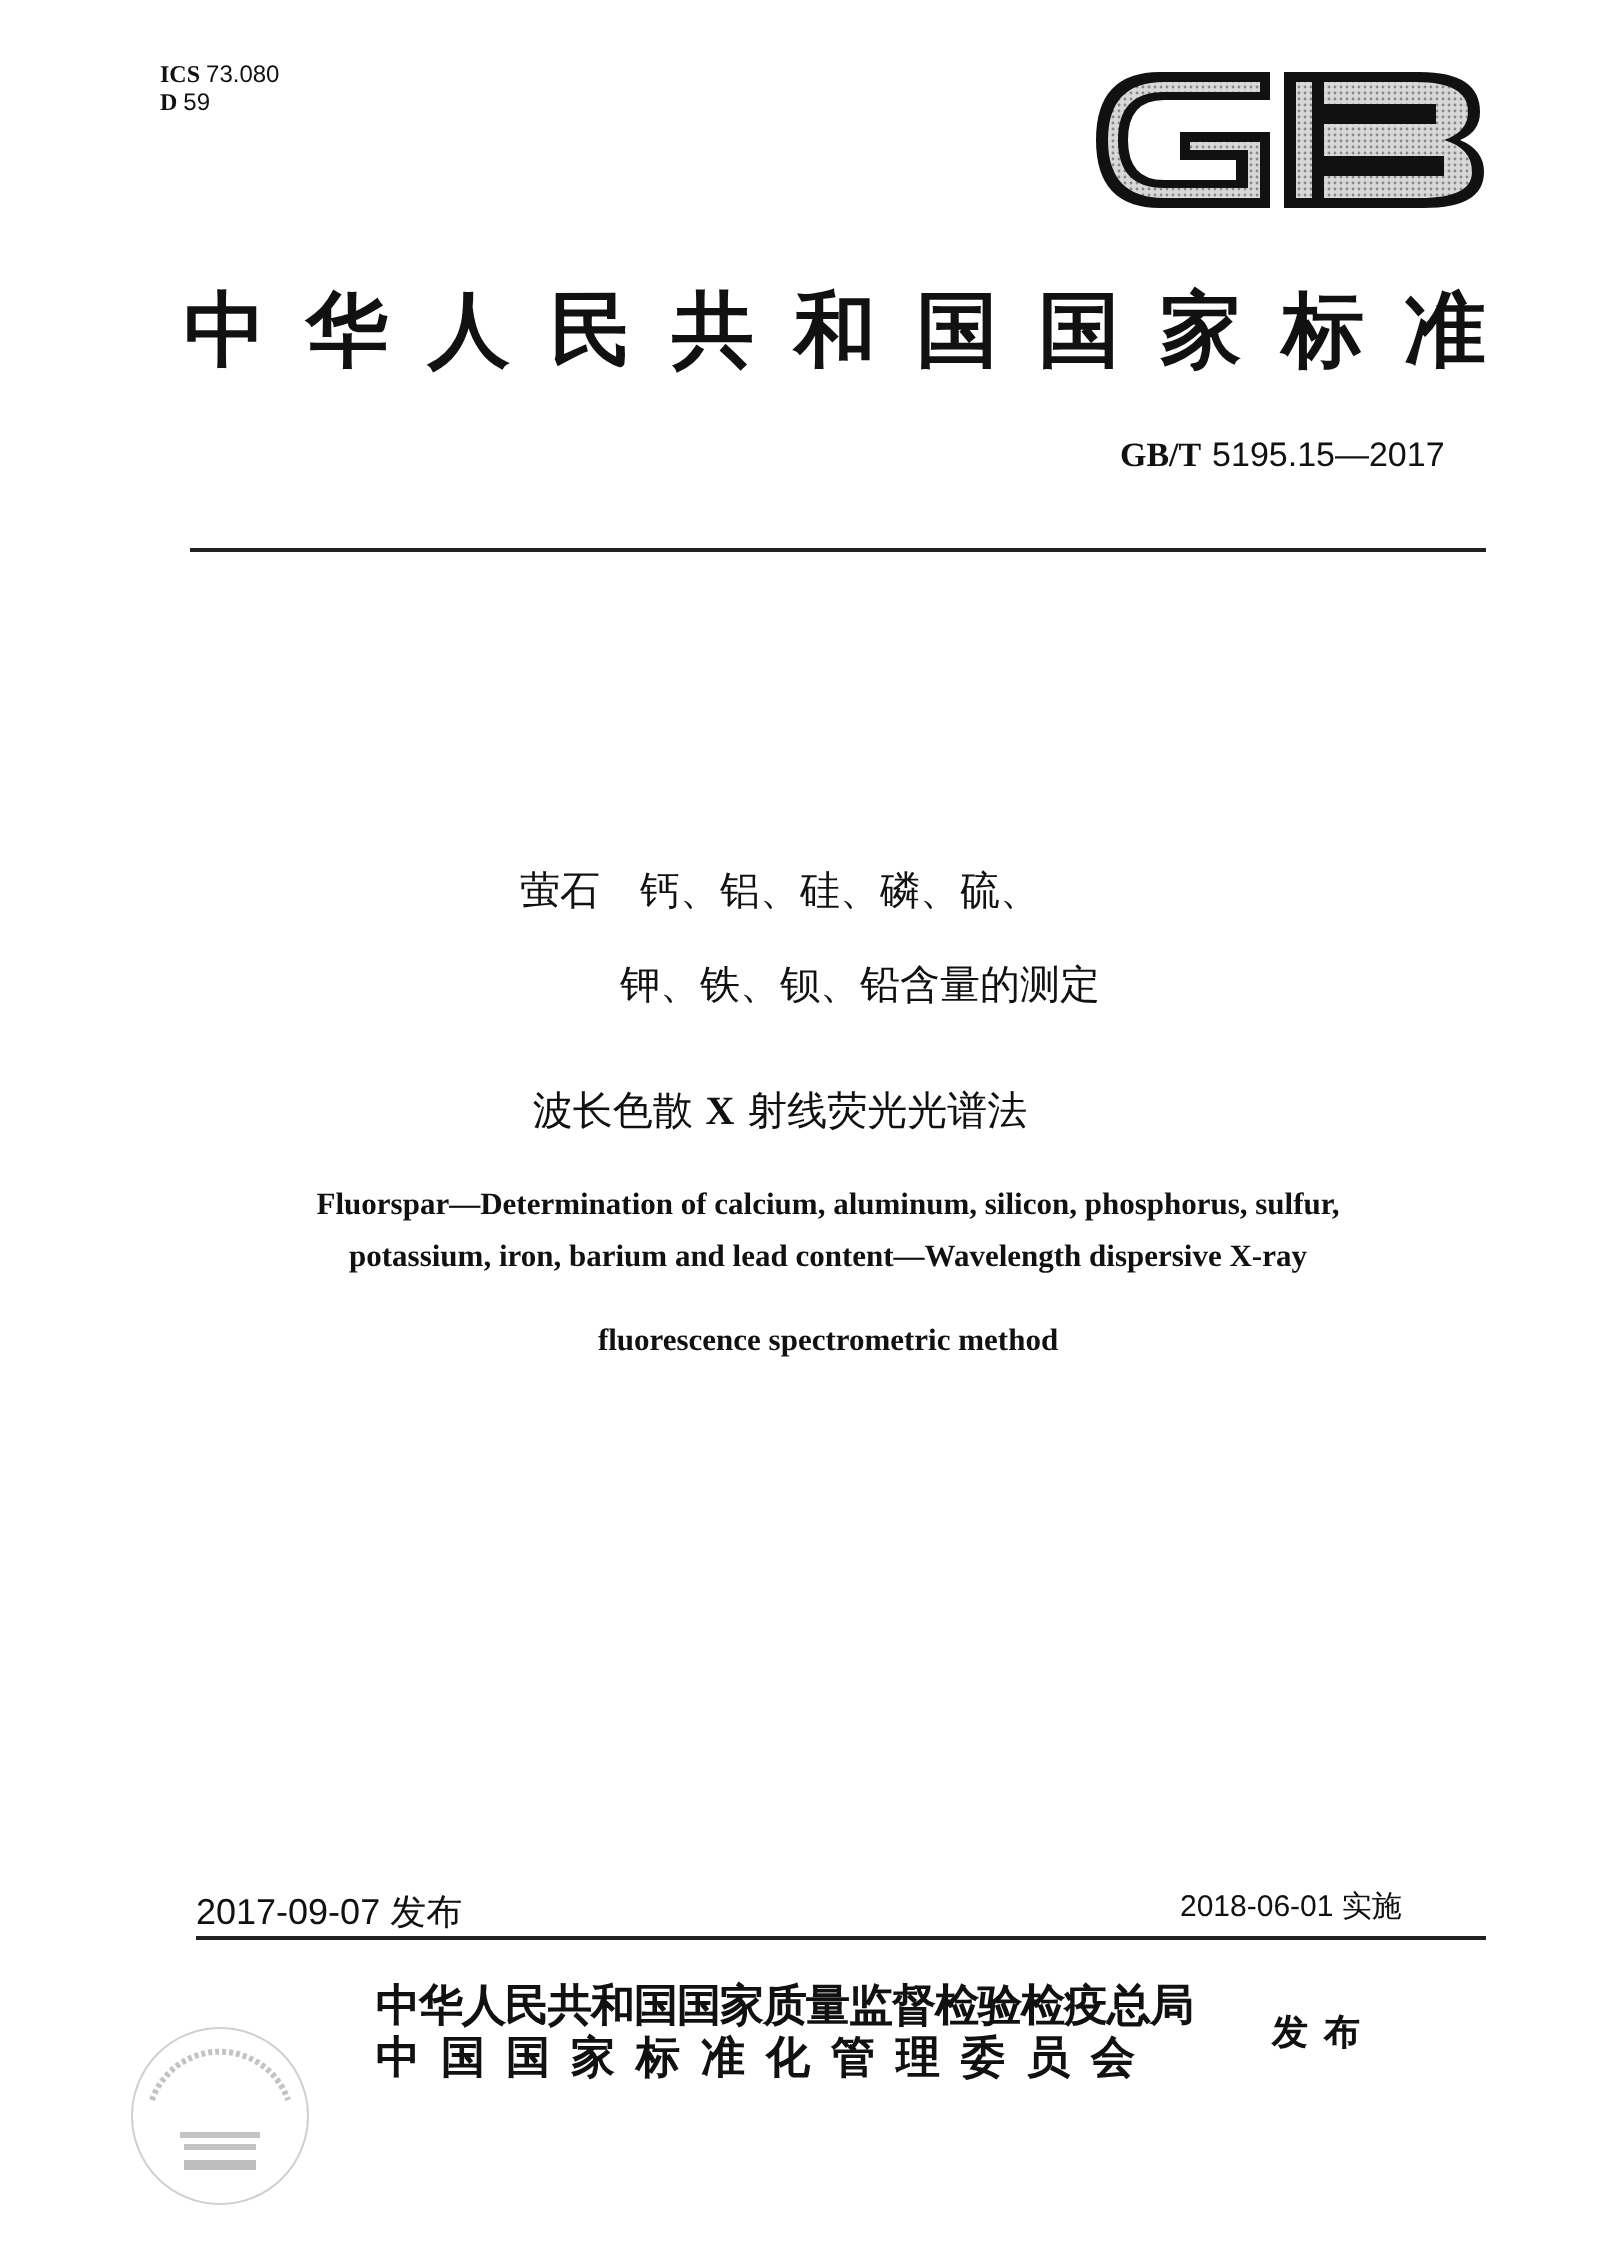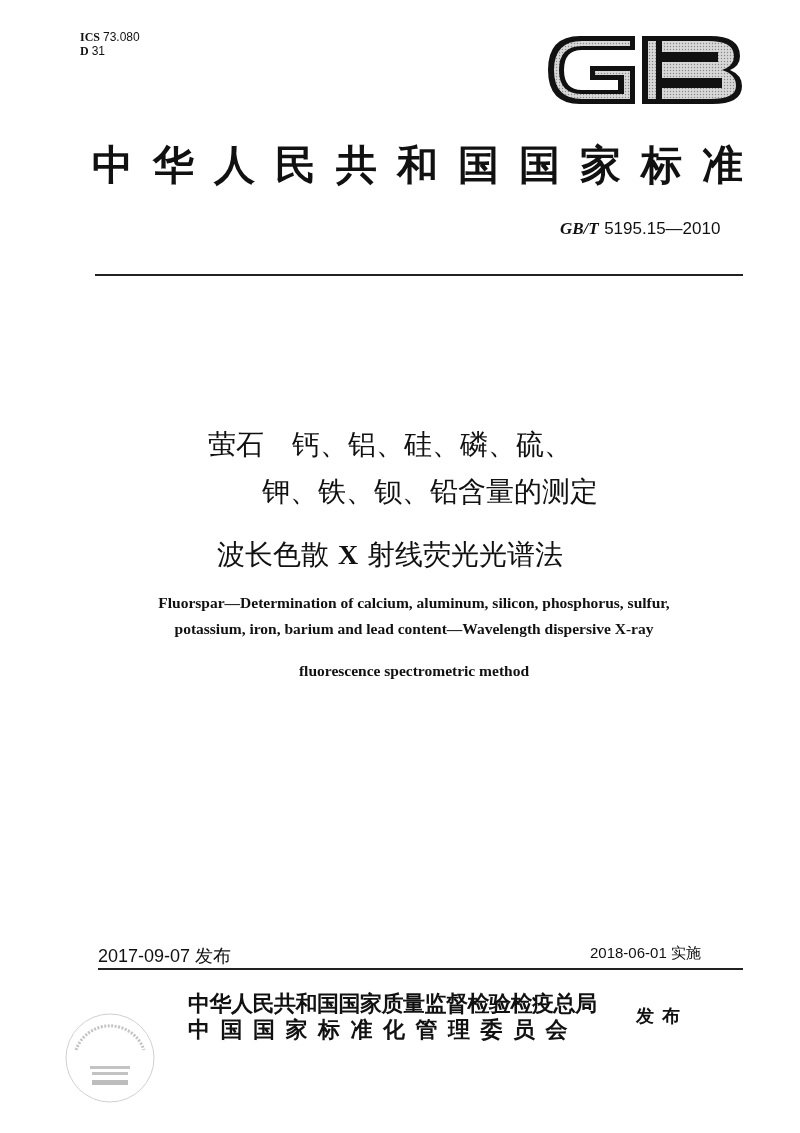--- a/index.html
+++ b/index.html
@@ -4,25 +4,25 @@
 <style>
   html, body { margin: 0; padding: 0; background: #ffffff; }
   body { width: 800px; height: 1133px; position: relative; overflow: hidden; color: #111; font-family: "DejaVu Sans", sans-serif; }
   .abs { position: absolute; }
   .ics { left: 80px; top: 30px; font-size: 12px; line-height: 14px; font-family: "Liberation Serif", serif; }
   .ics b { font-weight: bold; }
   .ics span.num { font-family: "Liberation Sans", sans-serif; }
   .gb-logo { left: 540px; top: 30px; width: 210px; height: 80px; }
   .nat-title { left: 92px; top: 140px; width: 660px; font-size: 41px; font-weight: bold; letter-spacing: 20px; white-space: nowrap; font-family: "DejaVu Serif", serif; line-height: 50px; text-align: right; }
   .std-no { left: 560px; top: 218px; font-size: 17px; white-space: nowrap; }
-  .std-no .pre { font-family: "Liberation Serif", serif; font-weight: bold; font-style: italic; }
+  .std-no .pre { font-family: "Liberation Serif", serif; font-weight: bold; }
   .std-no .rest { font-family: "Liberation Sans", sans-serif; }
   .rule { height: 2px; background: #222; }
   .rule-top { left: 95px; top: 274px; width: 648px; }
-  .cn-title { left: 0; width: 780px; text-align: center; font-size: 28px; line-height: 42px; font-family: "DejaVu Sans", sans-serif; white-space: nowrap; }
+  .cn-title { left: 0; width: 780px; text-align: center; font-size: 20px; line-height: 42px; font-family: "DejaVu Sans", sans-serif; white-space: nowrap; }
   .cn-title .x { font-family: "Liberation Serif", serif; font-weight: bold; }
   .cn-t1 { top: 424px; }
   .cn-t2 { top: 471px; padding-left: 40px; }
   .cn-t3 { top: 534px; }
   .en-title { left: 0; width: 800px; text-align: center; font-family: "Liberation Serif", serif; font-weight: bold; font-size: 15.5px; line-height: 26px; padding-left: 14px; }
   .en-t1 { top: 590px; }
   .en-t2 { top: 616px; }
   .en-t3 { top: 642px; margin-top: 16px; }
   .date-pub { left: 98px; top: 944px; font-size: 18px; font-family: "Liberation Sans", sans-serif; white-space: nowrap; }
   .date-imp { left: 590px; top: 944px; font-size: 15px; font-family: "Liberation Sans", sans-serif; white-space: nowrap; }
@@ -30,21 +30,21 @@
   .issuer1 { left: 188px; top: 990px; font-size: 22px; font-weight: bold; font-family: "DejaVu Serif", serif; white-space: nowrap; line-height: 26px; letter-spacing: -0.5px; }
   .issuer2 { left: 188px; top: 1016px; font-size: 22px; font-weight: bold; font-family: "DejaVu Serif", serif; white-space: nowrap; line-height: 26px; letter-spacing: 10.5px; }
   .issue-label { left: 612px; top: 1004px; font-size: 18px; font-weight: bold; letter-spacing: 8px; white-space: nowrap; margin-left: 24px; }
   .stamp { left: 62px; top: 1010px; width: 96px; height: 96px; opacity: 0.35; }
 </style>
 </head>
 <body>
 
 <div class="abs ics">
   <div><b>ICS</b> <span class="num">73.080</span></div>
-  <div><b>D</b> <span class="num">31</span></div>
+  <div><b>D</b> <span class="num">59</span></div>
 </div>
 
 <div class="abs gb-logo">
   <svg width="210" height="80" viewBox="0 0 210 80">
     <defs>
       <pattern id="dots" width="3" height="3" patternUnits="userSpaceOnUse">
         <rect width="3" height="3" fill="#d8d8d8"></rect>
         <circle cx="1.5" cy="1.5" r="0.7" fill="#888"></circle>
       </pattern>
     </defs>
@@ -57,21 +57,21 @@
     <rect x="122" y="22" width="56" height="10" fill="#111"></rect>
     <rect x="122" y="48" width="60" height="10" fill="#111"></rect>
     <rect x="116" y="6" width="6" height="68" fill="#111"></rect>
   </svg>
 </div>
 
 <div class="abs nat-title">中华人民共和国国家标准</div>
 
 <div class="abs std-no">
   <span class="pre">GB/T</span>
-  <span class="rest">5195.15—2010</span>
+  <span class="rest">5195.15—2017</span>
 </div>
 
 <div class="abs rule rule-top"></div>
 
 <div class="abs cn-title cn-t1">萤石　钙、铝、硅、磷、硫、</div>
 <div class="abs cn-title cn-t2">钾、铁、钡、铅含量的测定</div>
 <div class="abs cn-title cn-t3"><span>波长色散 </span><span class="x">X</span><span> 射线荧光光谱法</span></div>
 
 <div class="abs en-title en-t1">Fluorspar—Determination of calcium, aluminum, silicon, phosphorus, sulfur,</div>
 <div class="abs en-title en-t2">potassium, iron, barium and lead content—Wavelength dispersive X-ray</div>

